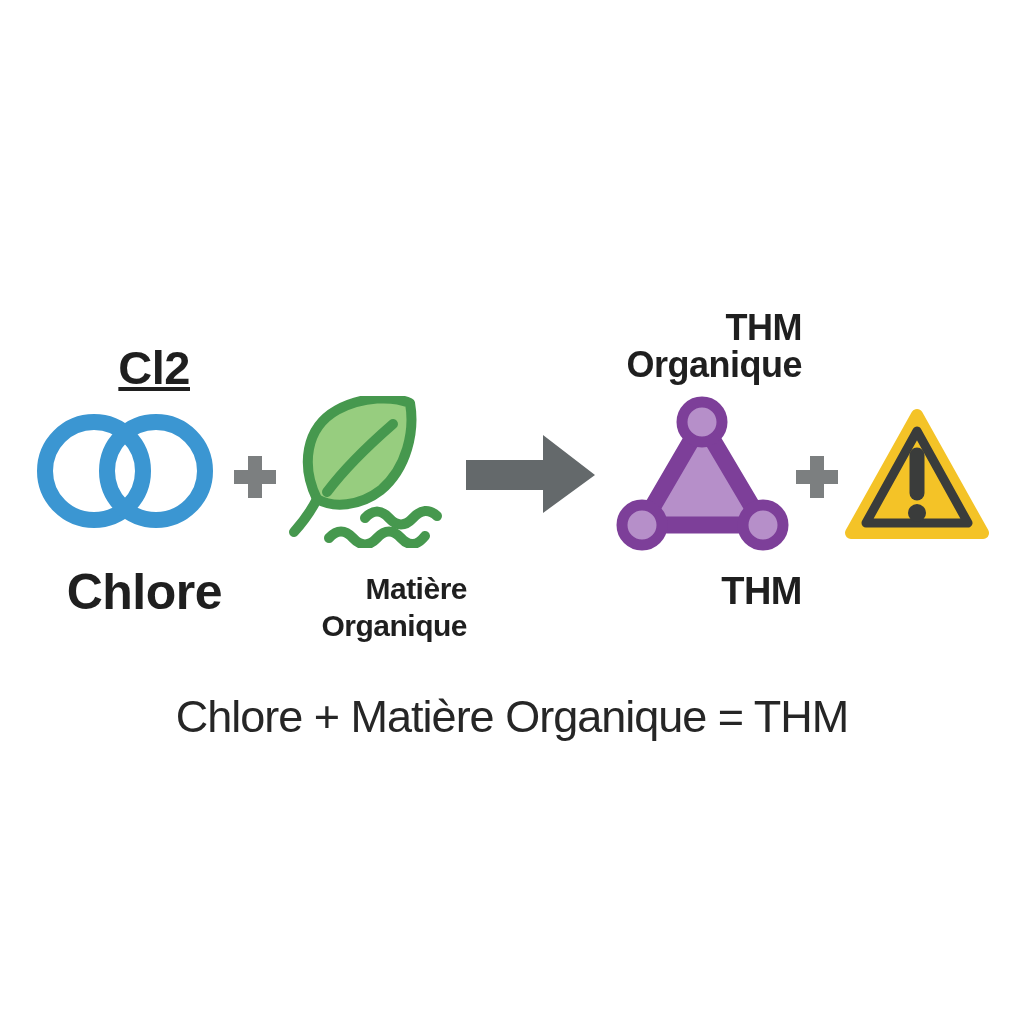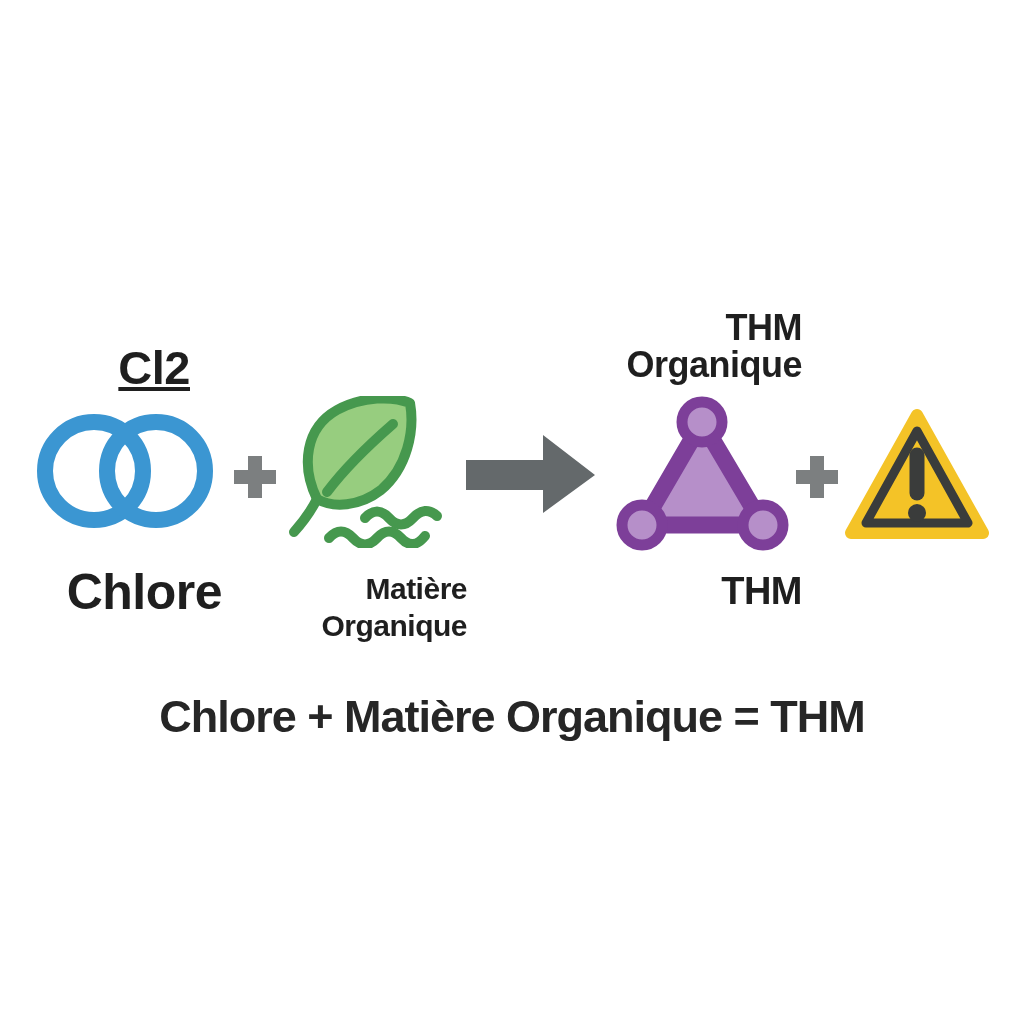--- a/index.html
+++ b/index.html
@@ -46,21 +46,21 @@
   .ic-chlorine{left:36px;top:413px;}
   .ic-plus1{left:232px;top:454px;}
   .ic-leaf{left:285px;top:396px;}
   .ic-arrow{left:466px;top:434px;}
   .ic-molecule{left:615px;top:395px;}
   .ic-plus2{left:794px;top:454px;}
   .ic-warning{left:842px;top:405px;}
   .equation{
     position:absolute;
     left:0;top:691px;width:1024px;
-    font-size:45px;font-weight:bold;
+    font-size:45px;font-weight:normal;
     letter-spacing:-1px;
     text-align:center;
     color:#262626;
   }
 </style>
 </head>
 <body>
 
 <div class="canvas">
 

